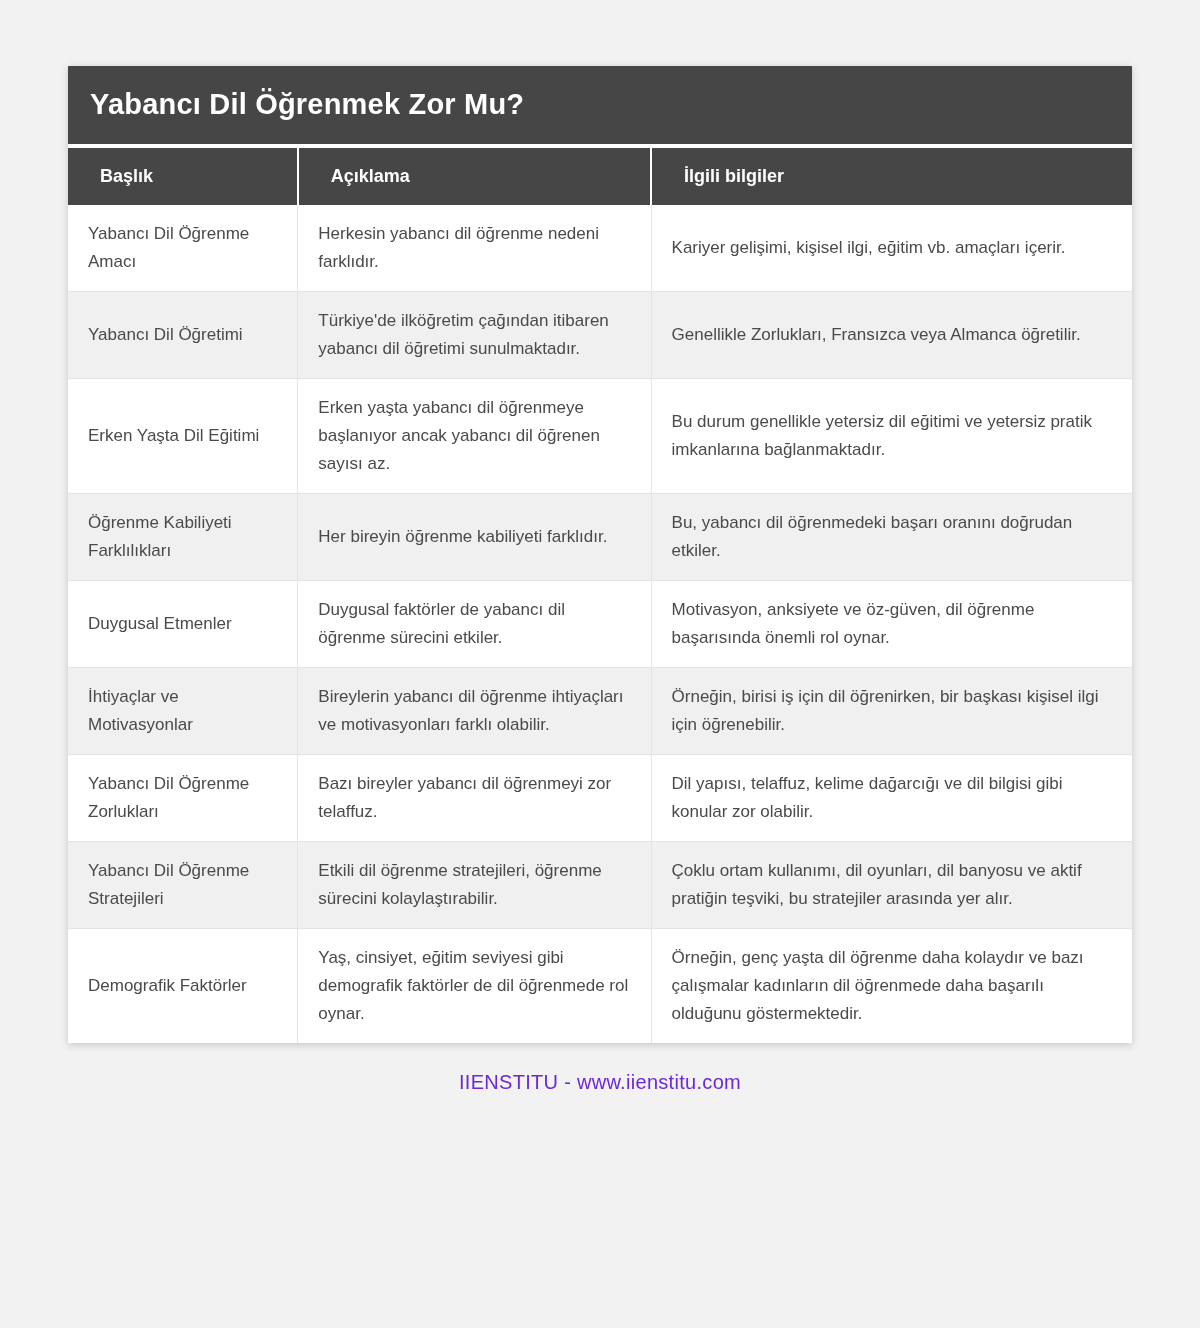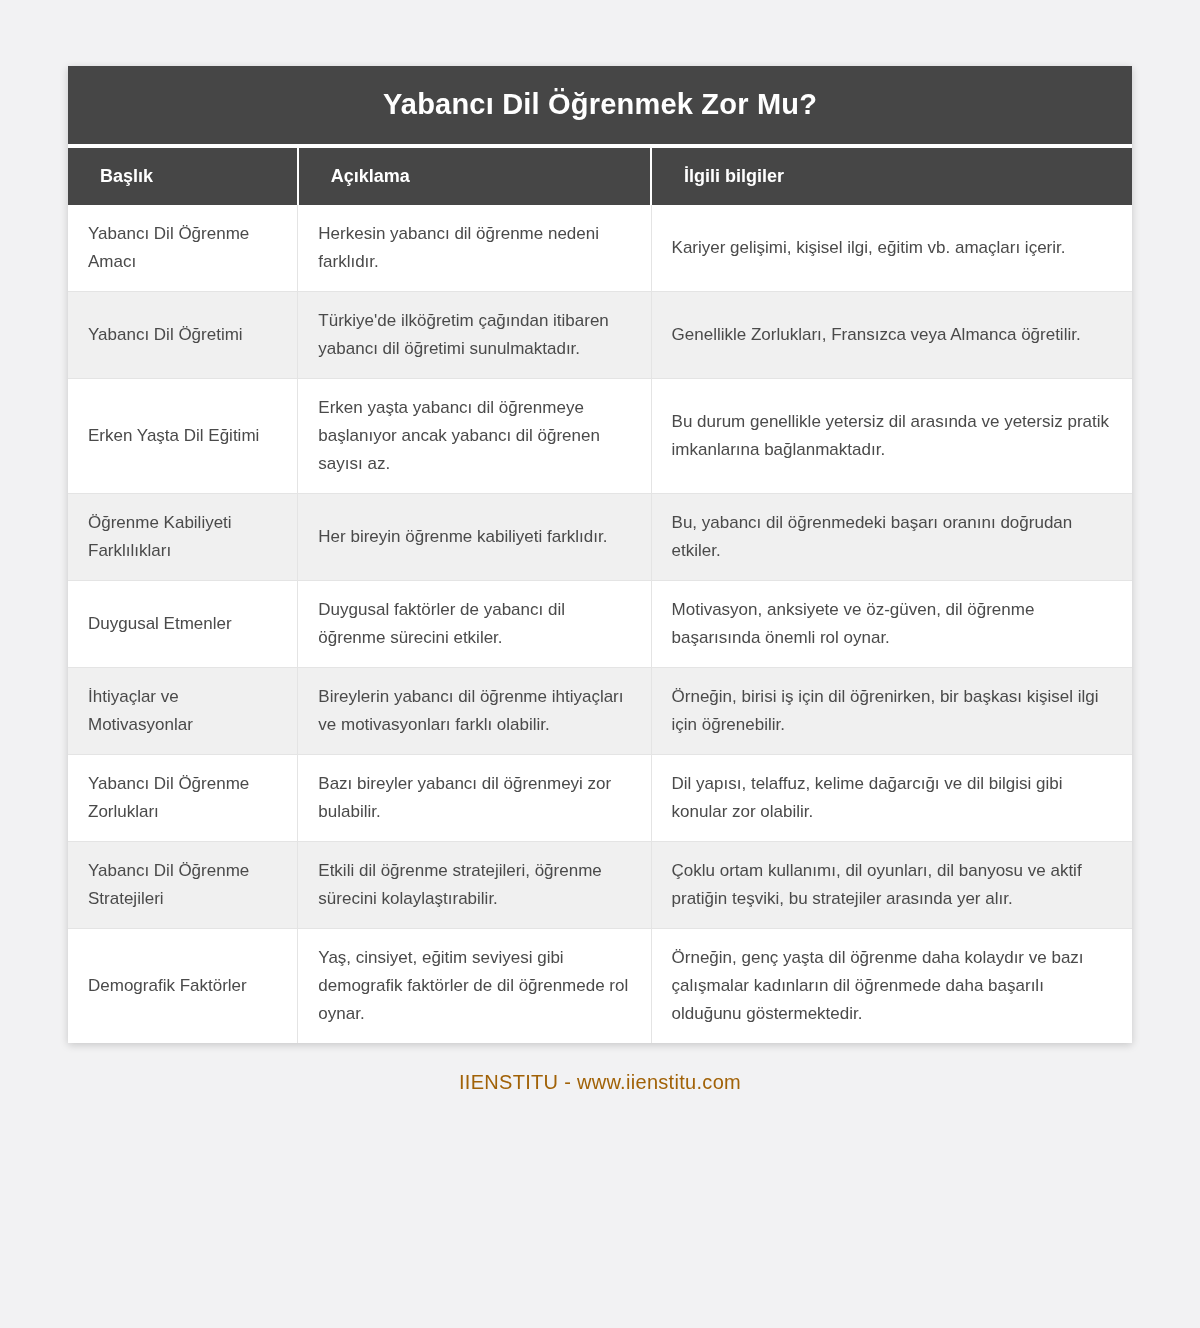--- a/index.html
+++ b/index.html
@@ -17,21 +17,20 @@
     box-shadow: 0 2px 8px rgba(0,0,0,0.18);
   }
   .title-bar {
     background: #464646;
     color: #ffffff;
     font-size: 29px;
     font-weight: bold;
     padding: 22px 22px 23px 22px;
     letter-spacing: 0.2px;
     margin-bottom: 4px;
-    text-align: center;
   }
   table.info-table {
     width: 100%;
     border-collapse: collapse;
     table-layout: fixed;
   }
   col.c1 { width: 21.6%; }
   col.c2 { width: 33.2%; }
   col.c3 { width: 45.2%; }
   thead th {
@@ -54,21 +53,21 @@
     word-wrap: break-word;
   }
   tbody tr:nth-child(odd)  td { background: #ffffff; }
   tbody tr:nth-child(even) td { background: #f0f0f0; }
   tbody tr td:first-child  { border-left: none; }
   tbody tr td:last-child   { border-right: none; }
   tbody tr:first-child td  { border-top: none; }
   tbody tr:last-child td   { border-bottom: none; }
   .footer {
     text-align: center;
-    color: #a16207;
+    color: #6d28d9;
     font-size: 20px;
     margin-top: 28px;
     letter-spacing: 0.3px;
   }
 </style>
 </head>
 <body>
 
 <div class="card">
   <div class="title-bar">Yabancı Dil Öğrenmek Zor Mu?</div>
@@ -95,21 +94,21 @@
 
   <tr>
     <td>Yabancı Dil Öğretimi</td>
     <td>Türkiye'de ilköğretim çağından itibaren yabancı dil öğretimi sunulmaktadır.</td>
     <td>Genellikle Zorlukları, Fransızca veya Almanca öğretilir.</td>
   </tr>
 
   <tr>
     <td>Erken Yaşta Dil Eğitimi</td>
     <td>Erken yaşta yabancı dil öğrenmeye başlanıyor ancak yabancı dil öğrenen sayısı az.</td>
-    <td>Bu durum genellikle yetersiz dil arasında ve yetersiz pratik imkanlarına bağlanmaktadır.</td>
+    <td>Bu durum genellikle yetersiz dil eğitimi ve yetersiz pratik imkanlarına bağlanmaktadır.</td>
   </tr>
 
   <tr>
     <td>Öğrenme Kabiliyeti Farklılıkları</td>
     <td>Her bireyin öğrenme kabiliyeti farklıdır.</td>
     <td>Bu, yabancı dil öğrenmedeki başarı oranını doğrudan etkiler.</td>
   </tr>
 
 
   <tr>
@@ -119,21 +118,21 @@
   </tr>
 
   <tr>
     <td>İhtiyaçlar ve Motivasyonlar</td>
     <td>Bireylerin yabancı dil öğrenme ihtiyaçları ve motivasyonları farklı olabilir.</td>
     <td>Örneğin, birisi iş için dil öğrenirken, bir başkası kişisel ilgi için öğrenebilir.</td>
   </tr>
 
   <tr>
     <td>Yabancı Dil Öğrenme Zorlukları</td>
-    <td>Bazı bireyler yabancı dil öğrenmeyi zor bulabilir.</td>
+    <td>Bazı bireyler yabancı dil öğrenmeyi zor telaffuz.</td>
     <td>Dil yapısı, telaffuz, kelime dağarcığı ve dil bilgisi gibi konular zor olabilir.</td>
   </tr>
 
   <tr>
     <td>Yabancı Dil Öğrenme Stratejileri</td>
     <td>Etkili dil öğrenme stratejileri, öğrenme sürecini kolaylaştırabilir.</td>
     <td>Çoklu ortam kullanımı, dil oyunları, dil banyosu ve aktif pratiğin teşviki, bu stratejiler arasında yer alır.</td>
   </tr>
 
   <tr>

